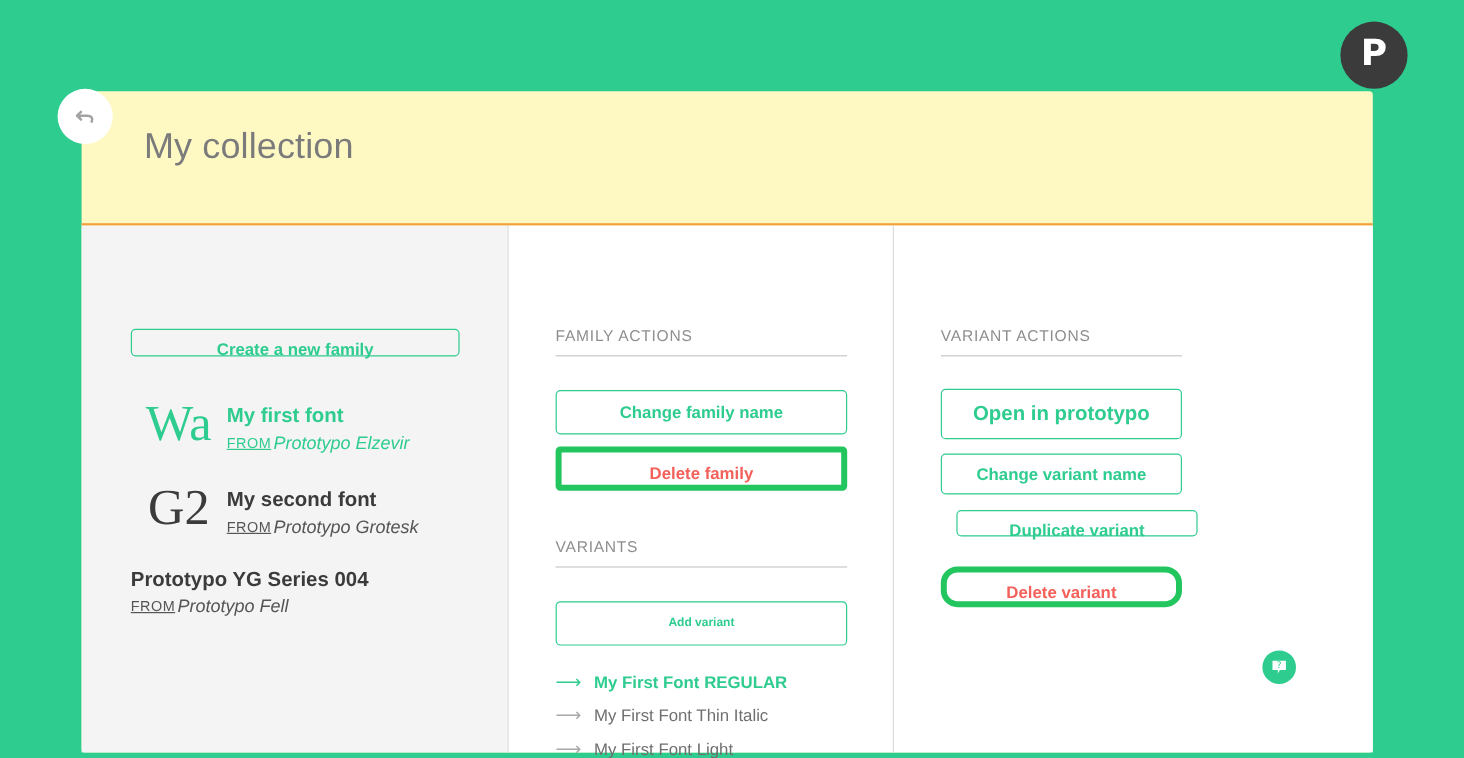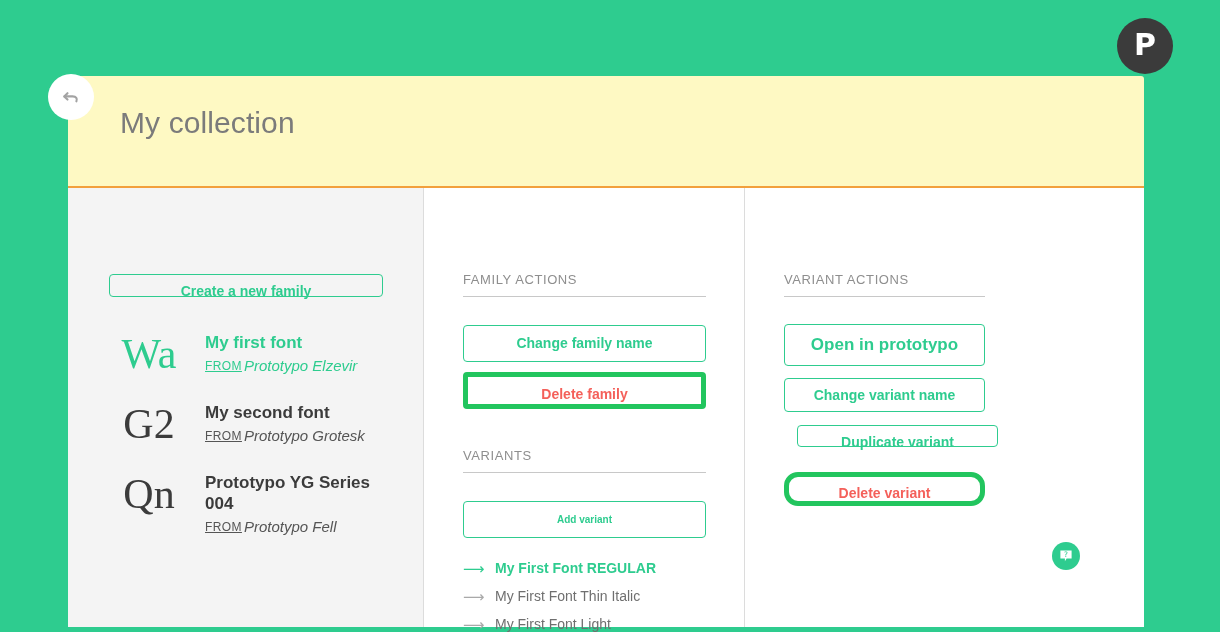--- a/index.html
+++ b/index.html
@@ -151,24 +151,23 @@
 
   
   #family-list {
     position: absolute;
     left: 41px;
     top: 140px;
     width: 290px;
   }
   .family-row {
     display: flex;
-    align-items: flex-start;
+    align-items: flex-end;
     margin-bottom: 18px;
     cursor: pointer;
-    gap: 16px;
   }
   .family-glyph {
     width: 80px;
     flex: 0 0 80px;
     font-family: "Liberation Serif", serif;
     font-size: 42px;
     line-height: 52px;
     text-align: center;
     color: #3b3b3b;
   }
@@ -378,21 +377,20 @@
 
         <div class="family-row">
           <div class="family-glyph">G2</div>
           <div class="family-info">
             <div class="family-name">My second font</div>
             <div class="family-origin"><span class="from-label">FROM</span><span>Prototypo Grotesk</span></div>
           </div>
         </div>
 
         <div class="family-row">
-          <div class="family-glyph">Qn</div>
           <div class="family-info">
             <div class="family-name">Prototypo YG Series 004</div>
             <div class="family-origin"><span class="from-label">FROM</span><span>Prototypo Fell</span></div>
           </div>
         </div>
 
       </div>
     </div>
 
     <div id="col-family-actions">

